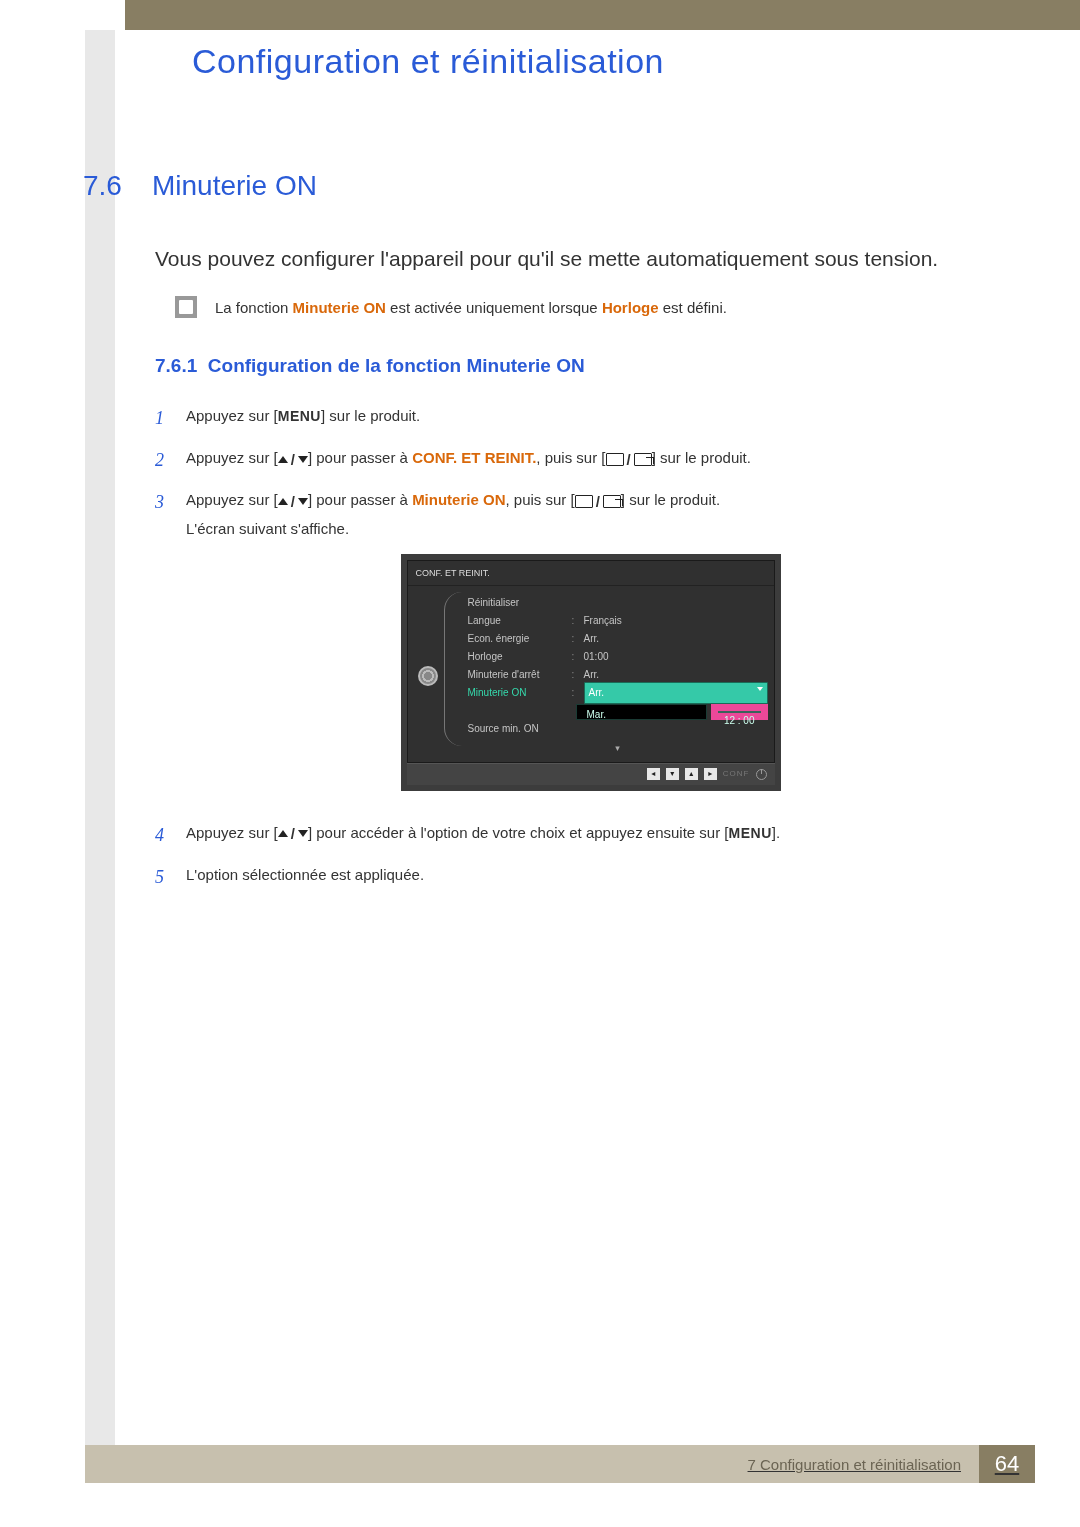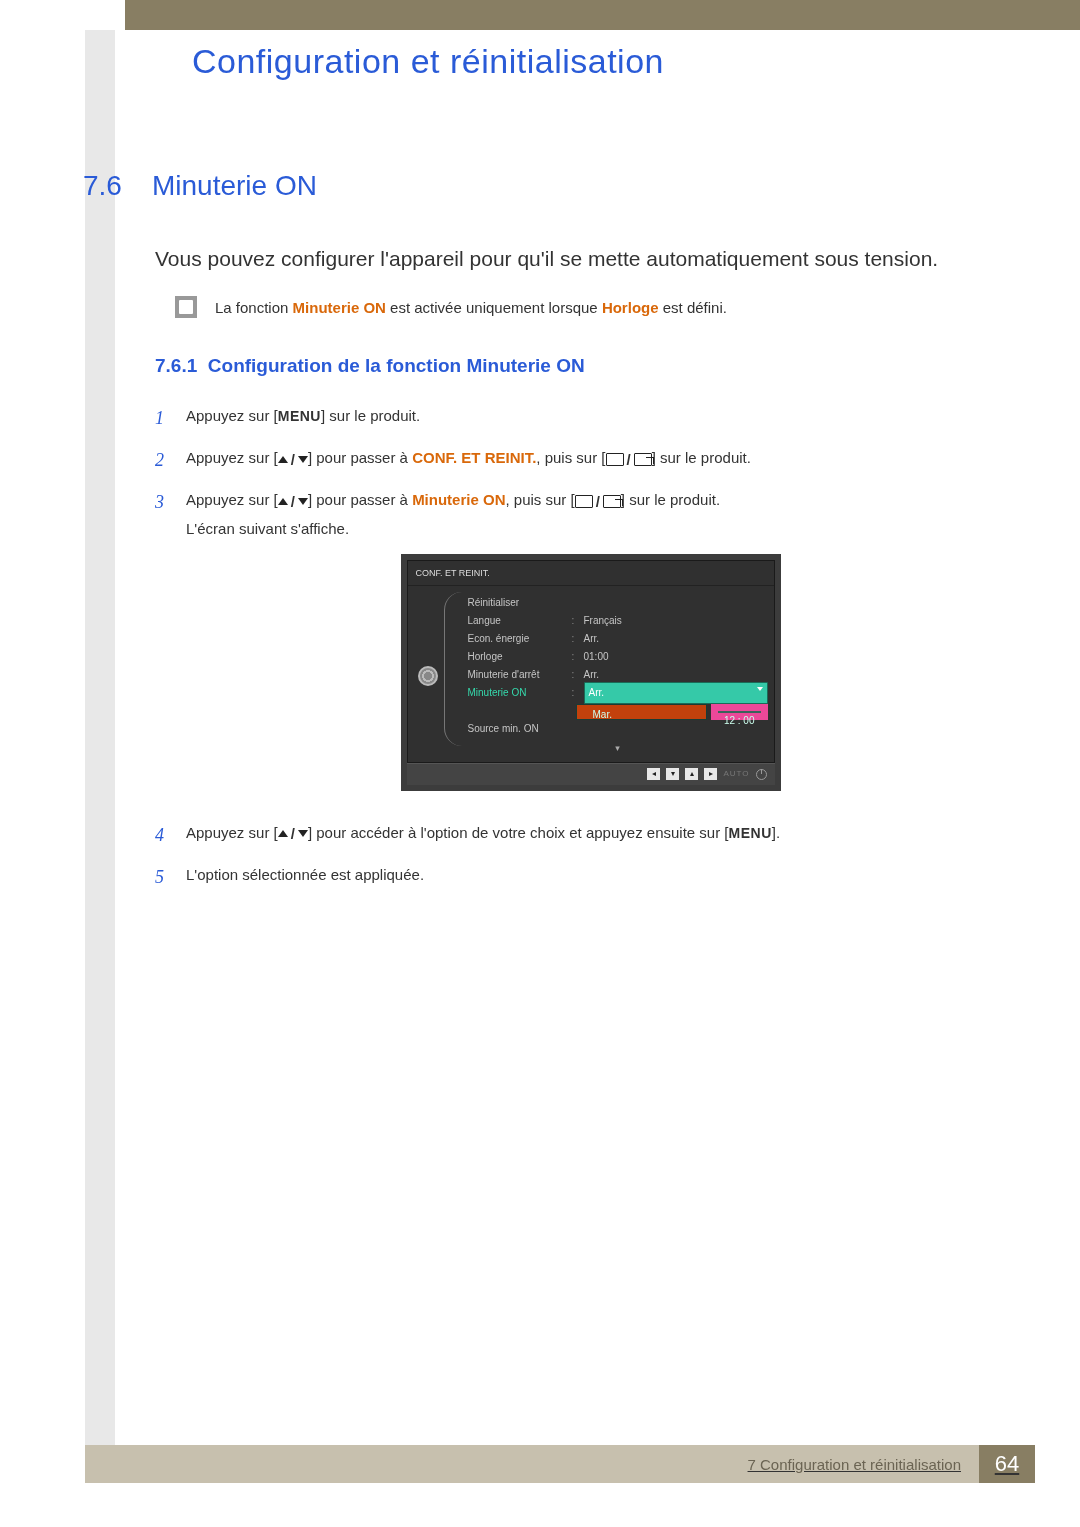--- a/index.html
+++ b/index.html
@@ -226,23 +226,23 @@
     border-right: 3px solid transparent;
     border-top: 4px solid #fff;
   }
   .osd-subrow {
     display: flex;
     height: 16px;
     margin-top: 2px;
   }
   .osd-subrow .spacer { width: 108px; }
   .osd-day {
-    background: #c2410c;
+    background: #000000;
     color: #cfe;
-    padding: 1px 16px;
+    padding: 1px 10px;
     border: 1px solid #1a3b34;
     flex: 1;
   }
   .osd-time {
     background: #3a635b;
     color: #cfe;
     padding: 1px 6px;
     border: 7px solid #ec4899;
     margin-left: 4px;
   }
@@ -424,21 +424,21 @@
                     </div>
                   <div class="osd-more-arrow">▾</div>
                 </div>
               </div>
             </div>
             <div class="osd-foot">
               <span class="foot-btn">◂</span>
               <span class="foot-btn">▾</span>
               <span class="foot-btn">▴</span>
               <span class="foot-btn">▸</span>
-              <span class="foot-auto">AUTO</span>
+              <span class="foot-auto">CONF</span>
               <span class="foot-power"></span>
             </div>
           </div>
         </div>
       </span>
     </li>
     <li>
       <span class="step-num">4</span>
       <span class="step-text">
         <span>Appuyez sur [</span><span class="btn-icon-group">

